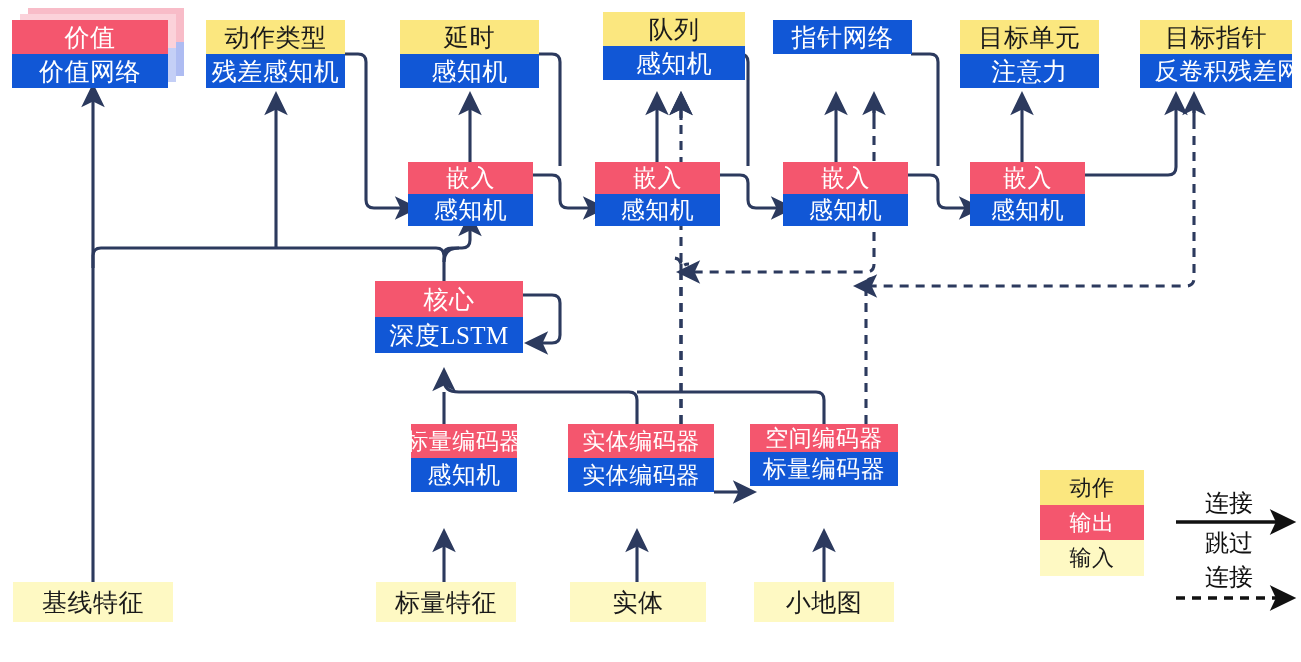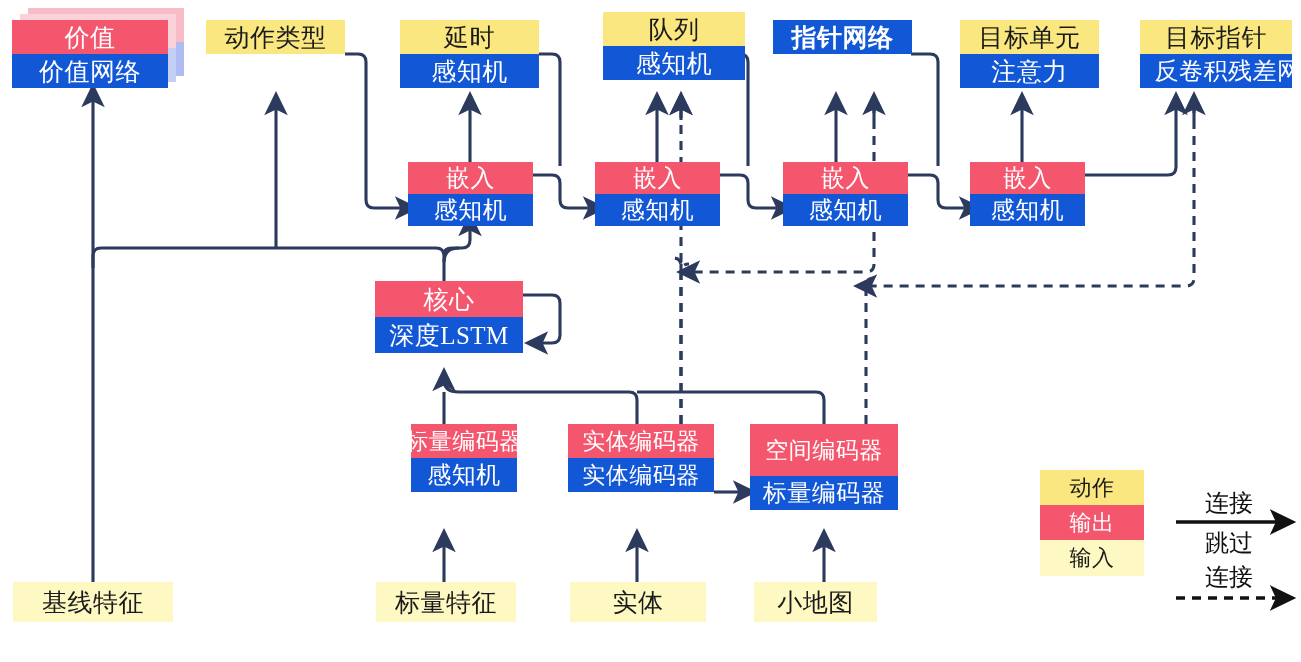--- a/index.html
+++ b/index.html
@@ -121,34 +121,35 @@
     <div class="band b-out" style="height:34px;"></div>
       <div class="band b-net" style="height:34px;"></div>
   </div>
   <div class="node" style="left:12px;top:20px;width:156px;height:68px;">
     <div class="band b-out" style="height:34px;font-size:25px;">价值</div>
     <div class="band b-net" style="height:34px;font-size:25px;">价值网络</div>
   </div>
 
   <div class="node" style="left:206px;top:20px;width:139px;height:68px;">
     <div class="band b-act" style="height:34px;font-size:25px;">动作类型</div>
+    <div class="band b-net" style="height:34px;font-size:25px;">残差感知机</div>
   </div>
 
   <div class="node" style="left:400px;top:20px;width:139px;height:68px;">
     <div class="band b-act" style="height:34px;font-size:25px;">延时</div>
     <div class="band b-net" style="height:34px;font-size:25px;">感知机</div>
   </div>
 
   <div class="node" style="left:587px;top:12px;width:142px;height:68px;margin-left:16px;">
     <div class="band b-act" style="height:34px;font-size:25px;">队列</div>
     <div class="band b-net" style="height:34px;font-size:25px;">感知机</div>
   </div>
 
   <div class="node" style="left:773px;top:20px;width:139px;height:68px;">
-    <div class="band b-net" style="height:34px;font-size:25px;font-weight:bold;">指针网络</div>
+    <div class="band b-net" style="height:34px;font-size:25px;">指针网络</div>
   </div>
 
   <div class="node" style="left:960px;top:20px;width:139px;height:68px;">
     <div class="band b-act" style="height:34px;font-size:25px;">目标单元</div>
     <div class="band b-net" style="height:34px;font-size:25px;">注意力</div>
   </div>
 
   <div class="node" style="left:1140px;top:20px;width:152px;height:68px;">
     <div class="band b-act" style="height:34px;font-size:25px;">目标指针</div>
     <div class="band b-net" style="height:34px;font-size:24px;padding-left:24px;">反卷积残差网</div>
@@ -178,34 +179,34 @@
 
   <div class="node" style="left:375px;top:424px;width:142px;height:68px;padding-left:36px;">
     <div class="band b-out" style="height:34px;font-size:23px;">标量编码器</div>
     <div class="band b-net" style="height:34px;font-size:24px;">感知机</div>
   </div>
   <div class="node" style="left:568px;top:424px;width:146px;height:68px;">
     <div class="band b-out" style="height:34px;font-size:23px;">实体编码器</div>
     <div class="band b-net" style="height:34px;font-size:23px;">实体编码器</div>
   </div>
   <div class="node" style="left:750px;top:424px;width:148px;height:68px;">
-    <div class="band b-out" style="height:52px;font-size:23px;">空间编码器</div>
+    <div class="band b-out" style="height:28px;font-size:23px;">空间编码器</div>
     <div class="band b-net" style="height:34px;font-size:24px;">标量编码器</div>
   </div>
 
   <div class="node" style="left:13px;top:582px;width:160px;height:40px;">
     <div class="band b-in" style="height:40px;font-size:25px;">基线特征</div>
   </div>
   <div class="node" style="left:376px;top:582px;width:140px;height:40px;">
     <div class="band b-in" style="height:40px;font-size:25px;">标量特征</div>
   </div>
   <div class="node" style="left:570px;top:582px;width:136px;height:40px;">
     <div class="band b-in" style="height:40px;font-size:25px;">实体</div>
   </div>
-  <div class="node" style="left:754px;top:582px;width:123px;height:40px;">
+  <div class="node" style="left:754px;top:582px;width:140px;height:40px;">
     <div class="band b-in" style="height:40px;font-size:25px;">小地图</div>
   </div>
 
   <div class="legend-box" style="left:1040px;top:470px;width:104px;height:142px;">
     <div class="band b-act" style="height:35px;font-size:22px;">动作</div>
     <div class="band b-out" style="height:35px;font-size:22px;">输出</div>
     <div class="band b-in" style="height:36px;font-size:22px;">输入</div>
   </div>
 
   <div class="lg-label" style="left:1176px;top:487px;width:106px;font-size:24px;">连接</div>

